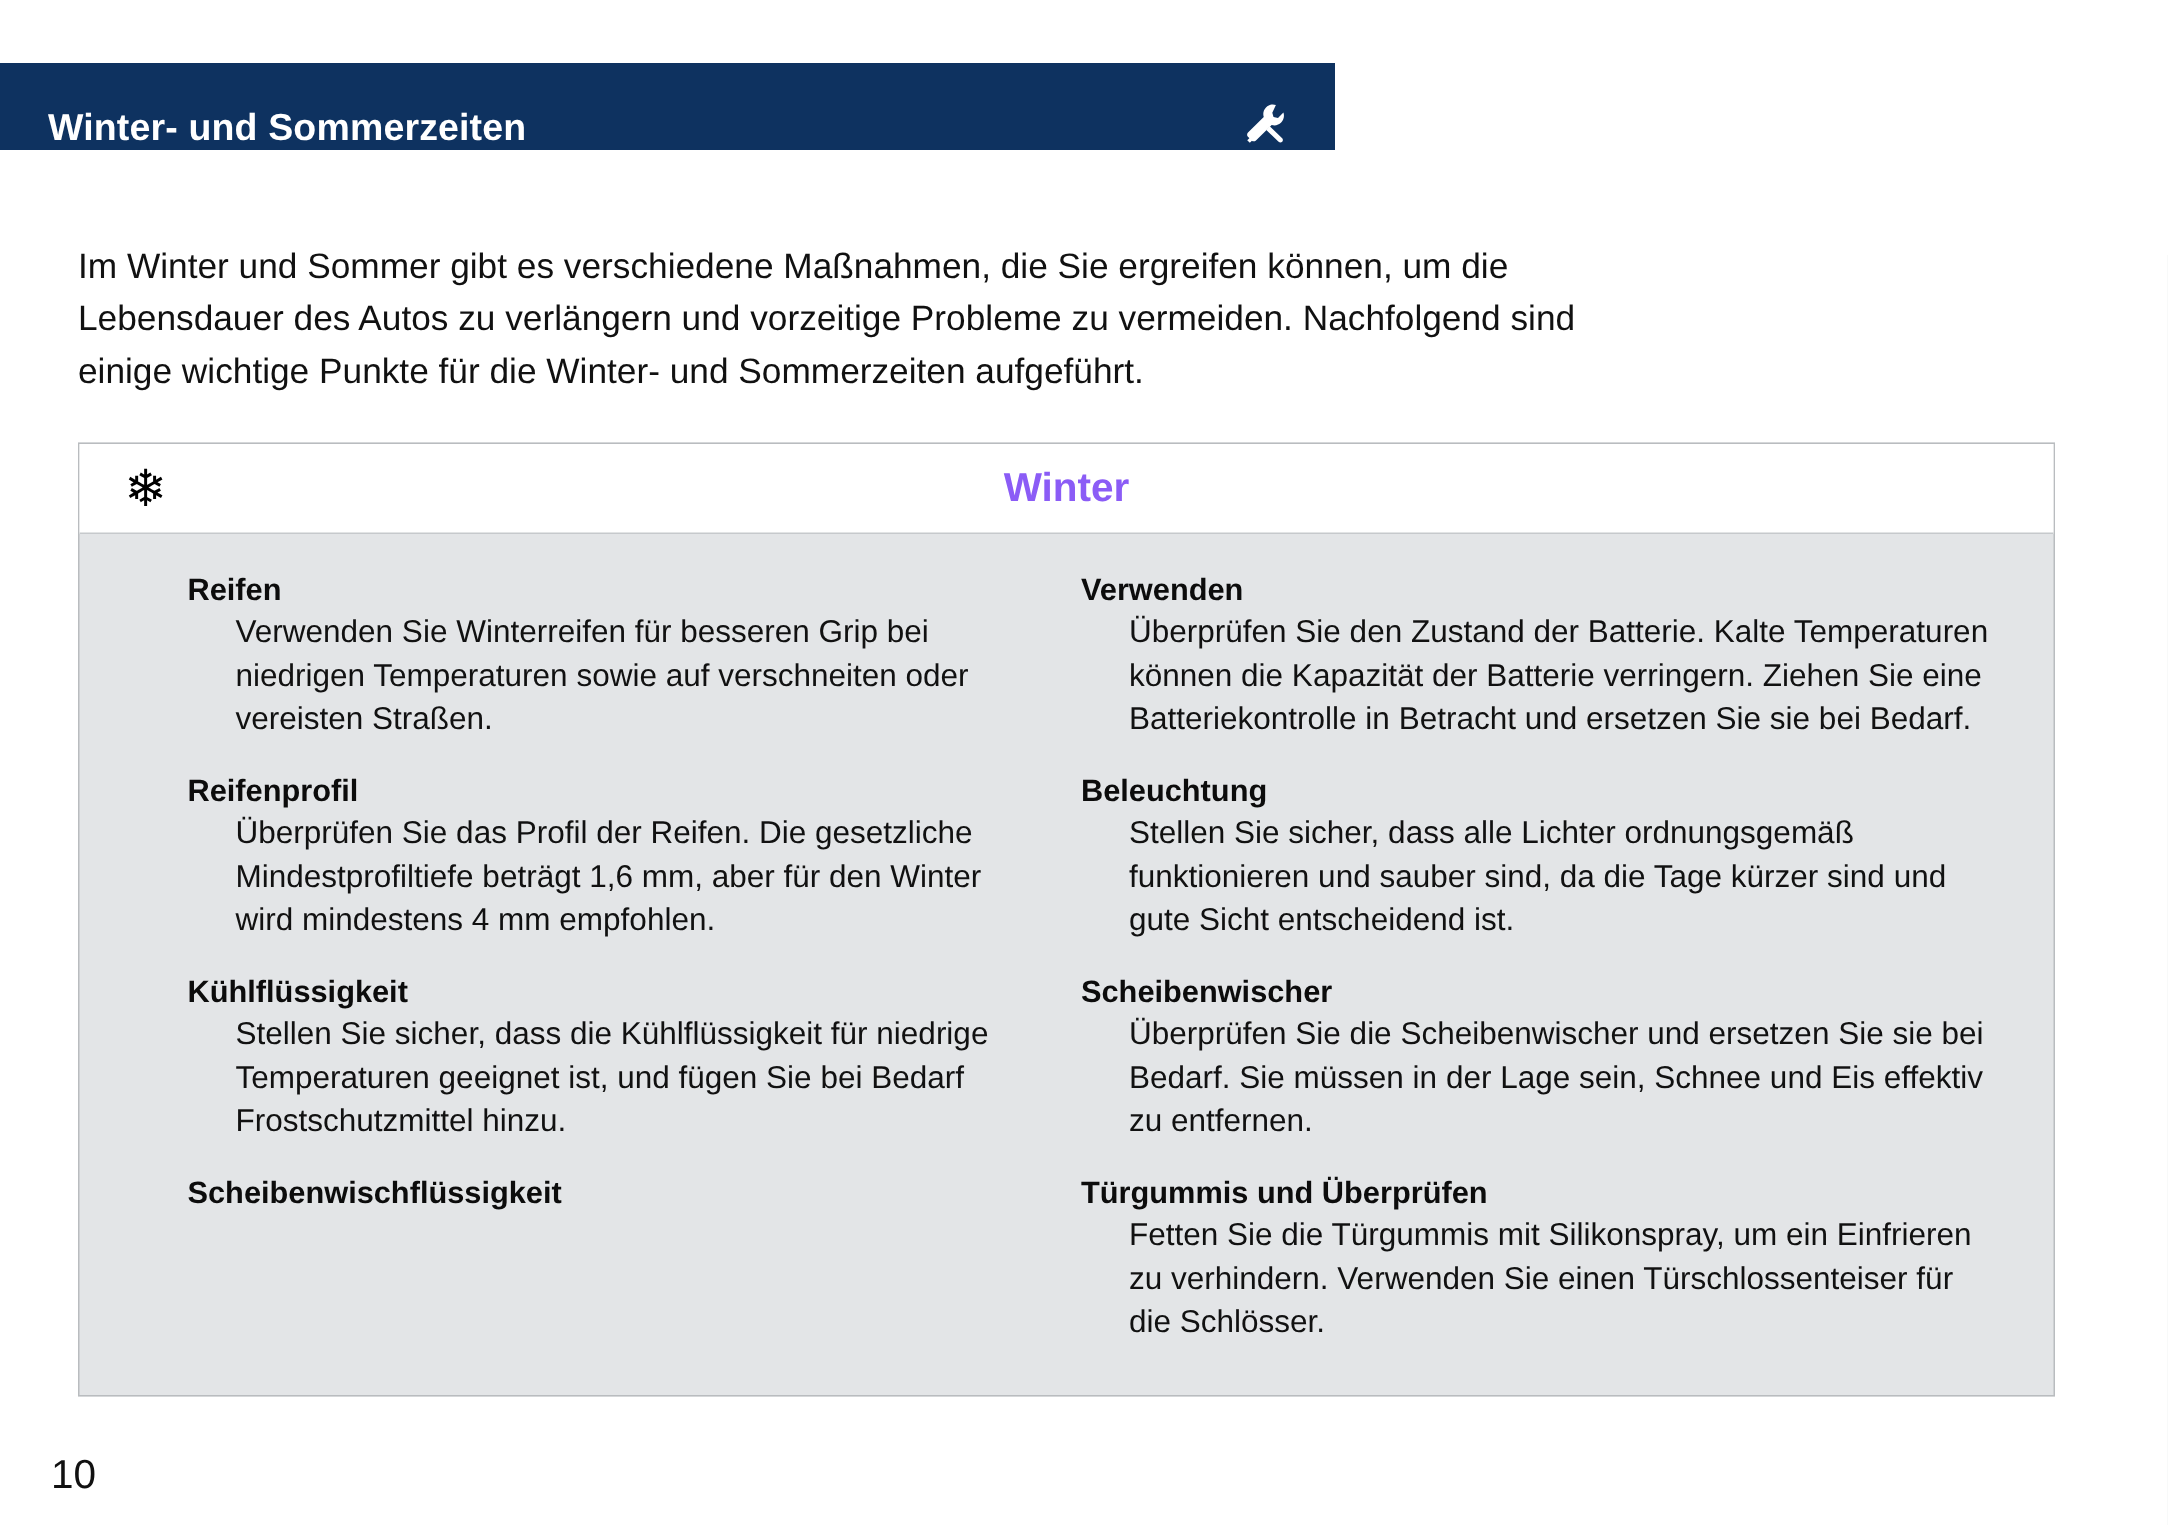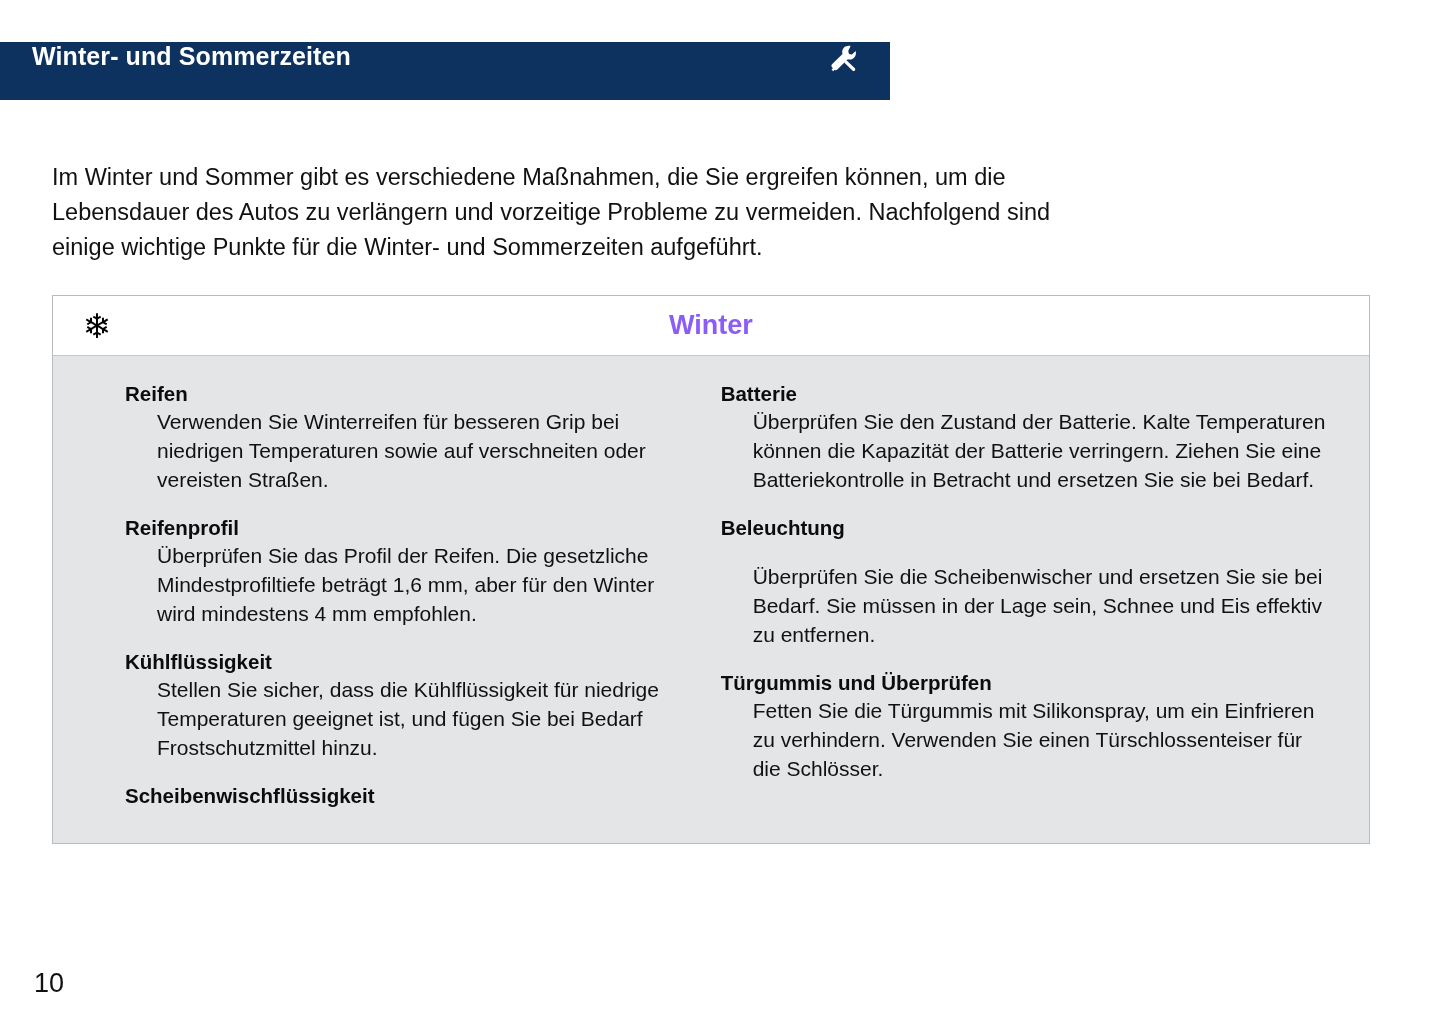--- a/index.html
+++ b/index.html
@@ -18,21 +18,21 @@
 
   
   .header-bar {
     position: absolute;
     left: 0;
     top: 42px;
     width: 890px;
     height: 58px;
     background: #0e3260;
     display: flex;
-    align-items: flex-start;
+    align-items: flex-end;
     justify-content: space-between;
     box-sizing: border-box;
     padding: 0 30px 0 32px;
   }
   .header-title {
     color: #ffffff;
     font-size: 25px;
     font-weight: bold;
     letter-spacing: 0.1px;
     white-space: nowrap;
@@ -183,27 +183,29 @@
         <div class="item-title">Kühlflüssigkeit</div>
         <div class="item-text">Stellen Sie sicher, dass die Kühlflüssigkeit für niedrige Temperaturen geeignet ist, und fügen Sie bei Bedarf Frostschutzmittel hinzu.</div>
       </div>
       <div class="item">
         <div class="item-title">Scheibenwischflüssigkeit</div>
       </div>
     </div>
 
     <div class="col col-right">
       <div class="item">
-        <div class="item-title">Batterie</div>
+        <div class="item-title">Verwenden</div>
         <div class="item-text">Überprüfen Sie den Zustand der Batterie. Kalte Temperaturen können die Kapazität der Batterie verringern. Ziehen Sie eine Batteriekontrolle in Betracht und ersetzen Sie sie bei Bedarf.</div>
       </div>
       <div class="item">
         <div class="item-title">Beleuchtung</div>
-      </div>
-      <div class="item">
+        <div class="item-text">Stellen Sie sicher, dass alle Lichter ordnungsgemäß funktionieren und sauber sind, da die Tage kürzer sind und gute Sicht entscheidend ist.</div>
+      </div>
+      <div class="item">
+        <div class="item-title">Scheibenwischer</div>
         <div class="item-text">Überprüfen Sie die Scheibenwischer und ersetzen Sie sie bei Bedarf. Sie müssen in der Lage sein, Schnee und Eis effektiv zu entfernen.</div>
       </div>
       <div class="item">
         <div class="item-title">Türgummis und Überprüfen</div>
         <div class="item-text">Fetten Sie die Türgummis mit Silikonspray, um ein Einfrieren zu verhindern. Verwenden Sie einen Türschlossenteiser für die Schlösser.</div>
       </div>
     </div>
 
   </div>
 </div>

